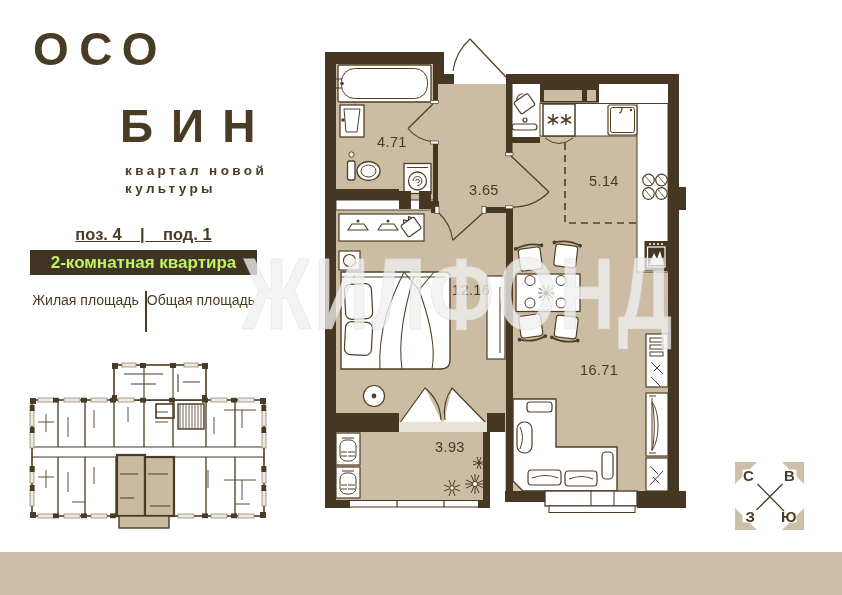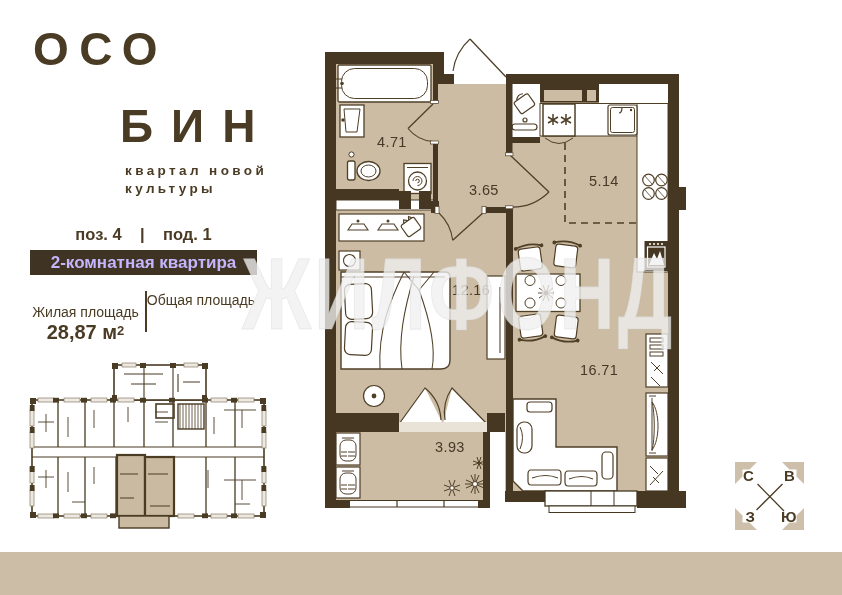--- a/index.html
+++ b/index.html
@@ -10,27 +10,26 @@
 </style>
 </head>
 <body>
 
 <div class="abs brown" style="left:33px;top:22px;font-size:46px;font-weight:700;letter-spacing:10.5px;">ОСО</div>
 
 <div class="abs brown" style="left:120px;top:78px;font-size:46px;font-weight:700;letter-spacing:18px;margin-top:21px;">БИН</div>
 
 <div class="abs brown" style="left:125px;top:162px;font-size:13.5px;font-weight:700;letter-spacing:3.4px;line-height:18px;">квартал новой<br>культуры</div>
 
-<div class="abs brown" style="left:30px;top:225px;width:227px;text-align:center;font-size:16.5px;font-weight:700;">поз. 4&nbsp;&nbsp;&nbsp; | &nbsp;&nbsp;&nbsp;под. 1</div>
-
-<div class="abs" style="left:30px;top:250px;width:227px;height:25px;background:#3f3324;color:#c4b5fd;font-size:17px;font-weight:700;text-align:center;line-height:25px;">2-комнатная квартира</div>
-
-<div class="abs brown" style="left:26px;top:304px;width:119px;text-align:center;">
+<div class="abs brown" style="left:30px;top:225px;width:227px;text-align:center;font-size:16.5px;font-weight:700;text-decoration:underline;">поз. 4&nbsp;&nbsp;&nbsp; | &nbsp;&nbsp;&nbsp;под. 1</div>
+
+<div class="abs" style="left:30px;top:250px;width:227px;height:25px;background:#3f3324;color:#bef264;font-size:17px;font-weight:700;text-align:center;line-height:25px;">2-комнатная квартира</div>
+
+<div class="abs brown" style="left:26px;top:292px;width:119px;text-align:center;">
   <div style="font-size:14px;">Жилая площадь</div>
-  <div style="font-size:20px;font-weight:700;margin-top:1px;">28,87 м<span style="font-size:13px;vertical-align:4px;">2</span></div>
 </div>
 
 <div class="abs" style="left:145px;top:291px;width:2px;height:41px;background:#4a3b24;"></div>
 
 <div class="abs brown" style="left:136px;top:292px;width:119px;text-align:right;">
   <div style="font-size:14px;">Общая площадь</div>
 </div>
 
 <svg class="abs" style="left:28px;top:362px;" width="266" height="176" viewBox="0 0 266 176">
 <rect x="4" y="38" width="232" height="116" fill="#ffffff" stroke="#4a3b24" stroke-width="1.6"></rect>

